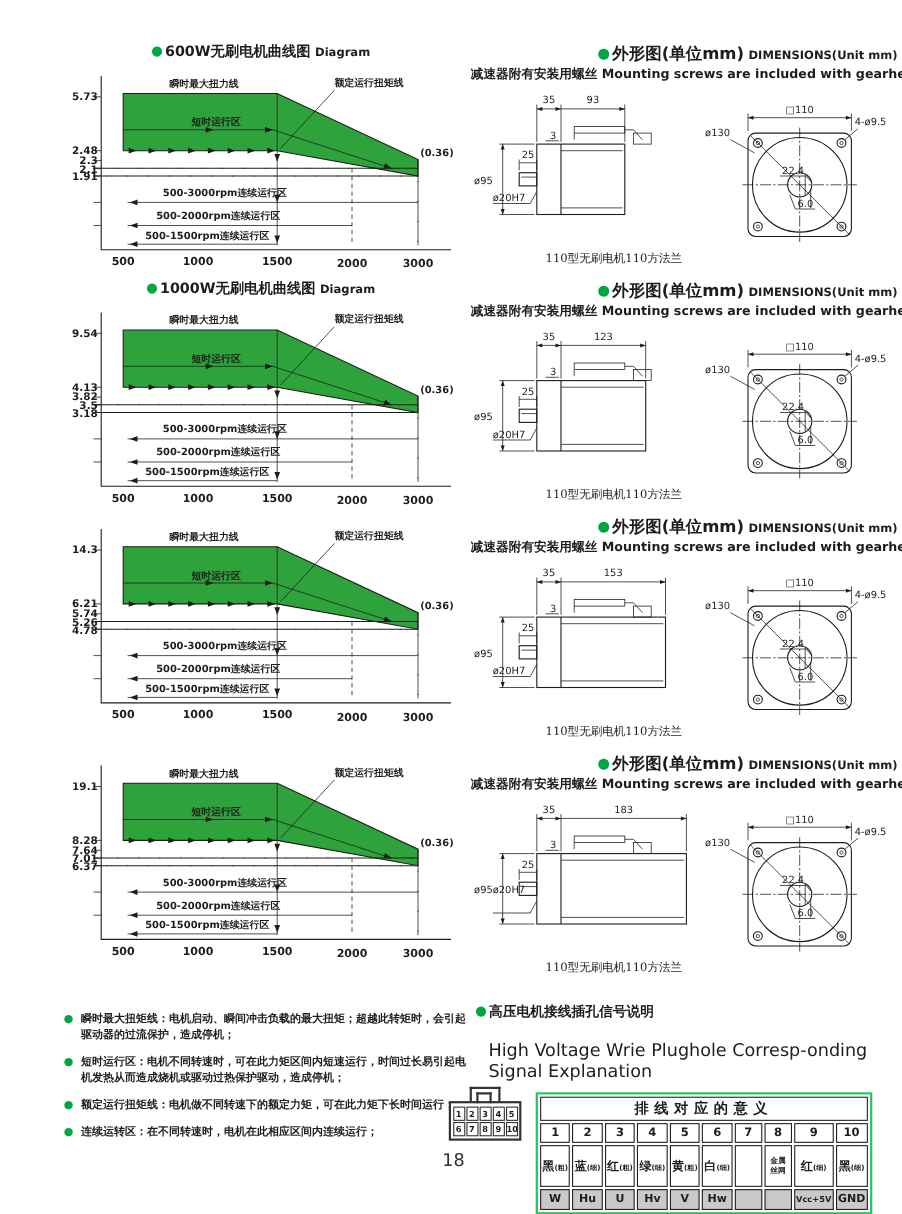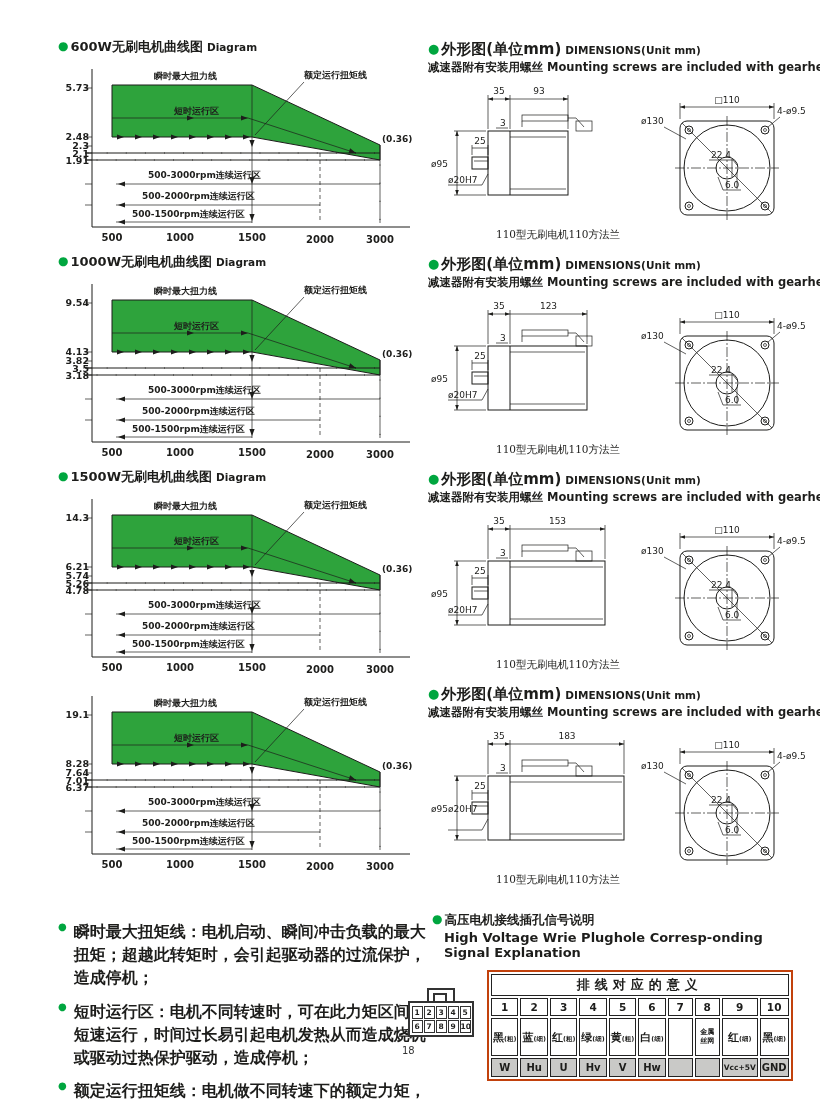--- a/index.html
+++ b/index.html
@@ -4,64 +4,64 @@
 <style>
   html,body{margin:0;padding:0;background:#fff;}
   .page{position:relative;width:820px;height:1104px;background:#fff;overflow:hidden;
         font-family:"DejaVu Sans","Liberation Sans",sans-serif;color:#1d1d1b;}
   .bullet{color:#00a63f;font-size:12px;margin-right:2px;vertical-align:1px;}
   .bullet.big{font-size:13px;}
   
   #rows{position:absolute;top:38px;left:0;width:820px;}
   .motor-row{position:relative;height:215px;}
   .chart-block{position:absolute;left:58px;top:0;width:358px;}
-  .chart-head{font-size:13px;font-weight:bold;white-space:nowrap;}
+  .chart-head{font-size:13px;font-weight:bold;white-space:nowrap;text-align:center;}
   .chart-head .h-en{font-size:10.5px;margin-left:4px;}
   svg.curve{display:block;width:358px;height:196px;margin-top:1px;}
   .dim-block{position:absolute;left:428px;top:2px;width:388px;}
-  .dim-head{font-size:15px;font-weight:bold;white-space:nowrap;}
+  .dim-head{font-size:15px;font-weight:bold;white-space:nowrap;text-align:right;}
   .dim-head .dh-en{font-size:10.5px;margin-left:4px;}
   .dim-sub{font-size:11.5px;font-weight:bold;margin-top:1px;white-space:nowrap;}
   svg.dims{display:block;width:388px;height:168px;margin-top:2px;}
   
   .s{stroke:#1d1d1b;fill:none;stroke-width:1;}
   .thin{stroke-width:0.7;}
   .ct{font-size:9px;font-weight:bold;fill:#1d1d1b;}
   .yt{font-size:9.5px;font-weight:bold;fill:#1d1d1b;}
   .xt{font-size:10px;font-weight:bold;fill:#1d1d1b;}
   .dt{font-size:9px;fill:#1d1d1b;}
   .cap{font-size:10.5px;fill:#1d1d1b;font-family:"DejaVu Serif","Liberation Serif",serif;}
   
   .bottom{position:absolute;top:912px;left:0;width:820px;}
   .notes{position:absolute;left:58px;top:8px;width:372px;}
   .note{display:flex;gap:7px;margin-bottom:10px;align-items:flex-start;}
   .nbullet{color:#00a63f;font-size:10px;line-height:1.4;flex:0 0 auto;}
-  .ntext{font-size:16px;font-weight:bold;line-height:1.45;}
+  .ntext{font-size:10px;font-weight:bold;line-height:1.45;}
   .wiring{position:absolute;left:432px;top:0;width:380px;}
   .w-head{font-size:12.5px;font-weight:bold;}
-  .w-sub{font-size:13px;font-weight:bold;margin-left:12px;margin-top:1px;}
-  #wiretable{border-collapse:separate;border-spacing:2px;border:2px solid #c2410c;
+  .w-sub{font-size:16px;font-weight:normal;margin-left:12px;margin-top:16px;}
+  #wiretable{border-collapse:separate;border-spacing:2px;border:2px solid #22c55e;
              background:#fff;margin-left:55px;margin-top:10px;}
   #wiretable td{border:1.5px solid #222;text-align:center;vertical-align:middle;padding:0 1px;}
   .t-title{font-size:13px;font-weight:bold;letter-spacing:5px;height:20px;}
   .t-pin{font-size:10.5px;font-weight:bold;height:16px;min-width:21px;}
   .t-color{height:36px;font-size:11px;font-weight:bold;white-space:nowrap;}
   .t-color .sub{font-size:6.5px;}
   .t-color .sub2{font-size:7px;font-weight:bold;line-height:1.15;display:inline-block;text-align:center;}
   .t-sig{background:#c9c9c7;font-size:10px;font-weight:bold;height:17px;}
   .t-sig.small{font-size:7.5px;margin-left:48px;}
   
   .conn{position:absolute;left:-24px;top:76px;width:66px;}
   .conn-tab{width:24px;height:11px;border:2px solid #333;border-bottom:none;margin:0 auto;position:relative;}
   .conn-tab:after{content:"";position:absolute;left:4px;top:3px;width:10px;height:8px;border:2px solid #333;border-bottom:none;}
   .conn-body{border:2px solid #333;background:#fff;padding:2px 1px;}
   .conn-row{display:flex;justify-content:center;}
   .conn-cell{width:9px;height:11px;border:1.5px solid #333;font-size:7.5px;font-weight:bold;
              text-align:center;line-height:11px;margin:0.5px;overflow:hidden;}
-  .pageno{position:absolute;left:402px;top:1045px;font-size:10px;color:#333;}
+  .pageno{position:absolute;left:402px;top:1045px;font-size:16px;color:#333;}
 </style>
 </head>
 <body>
 
 <svg width="0" height="0" style="position:absolute" aria-hidden="true">
   <defs>
     <path id="triR" d="M0,0 L-7,-2.6 L-7,2.6 Z" fill="#1d1d1b"></path>
     <path id="triL" d="M0,0 L7,-2.6 L7,2.6 Z" fill="#1d1d1b"></path>
     <path id="triD" d="M0,0 L-2.6,-7 L2.6,-7 Z" fill="#1d1d1b"></path>
     <path id="dtriR" d="M0,0 L-5,-1.8 L-5,1.8 Z" fill="#1d1d1b"></path>
@@ -372,23 +372,20 @@
         <line class="s thin" x1="305" y1="83" x2="309" y2="88"></line>
         <text class="dt" x="297" y="111">6.0</text>
         <line class="s thin" x1="295" y1="113" x2="313" y2="113"></line>
         <line class="s thin" x1="295" y1="113" x2="290" y2="100"></line>
       </svg>
     </div>
   </div>
 
   <div class="motor-row">
     <div class="chart-block">
-      <div class="chart-head">
-        <span class="bullet">●</span><span>1500W无刷电机曲线图</span><span class="h-en">Diagram</span>
-      </div>
       <svg class="curve" viewBox="0 0 358 196">
         <polygon fill="#2ea33c" stroke="#1d1d1b" stroke-width="1" points="54,28 194,28 322,88 322,103 194,80 54,80"></polygon>
         <path class="s" d="M34,12 L34,170 L352,170" stroke-width="1.5"></path>
         <g class="s thin">
           <line x1="27" y1="31" x2="34" y2="31"></line>
               <line x1="27" y1="80" x2="34" y2="80"></line>
           <line x1="27" y1="89" x2="34" y2="89"></line>
               <line x1="27" y1="96" x2="34" y2="96"></line>
           <line x1="27" y1="103" x2="34" y2="103"></line>
               <line x1="27" y1="127" x2="34" y2="127"></line>
@@ -688,20 +685,21 @@
       <div class="note">
         <span class="nbullet">●</span>
         <div class="ntext">短时运行区：电机不同转速时，可在此力矩区间内短速运行，时间过长易引起电机发热从而造成烧机或驱动过热保护驱动，造成停机；</div>
       </div>
       <div class="note">
         <span class="nbullet">●</span>
         <div class="ntext">额定运行扭矩线：电机做不同转速下的额定力矩，可在此力矩下长时间运行；</div>
       </div>
       <div class="note">
         <span class="nbullet">●</span>
+        <div class="ntext">连续运转区：在不同转速时，电机在此相应区间内连续运行；</div>
       </div>
     </div>
 
     <div class="wiring">
       <div class="w-head">
         <span class="bullet">●</span><span>高压电机接线插孔信号说明</span>
       </div>
       <div class="w-sub">High Voltage Wrie Plughole Corresp-onding Signal Explanation</div>
       <div class="conn">
         <div class="conn-tab"></div>

